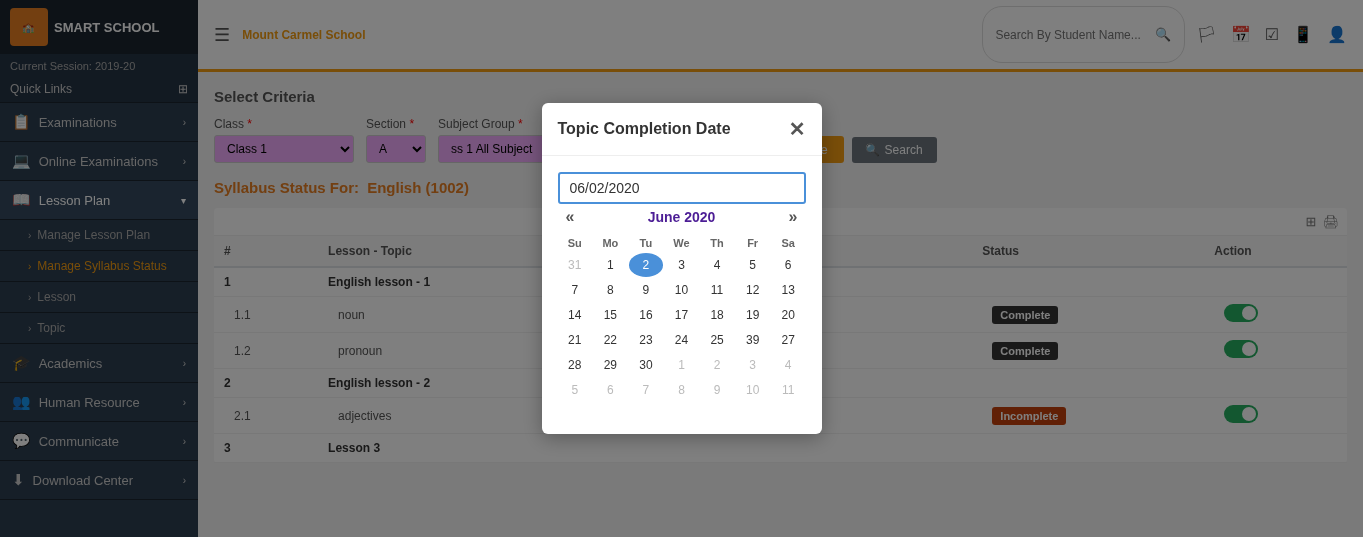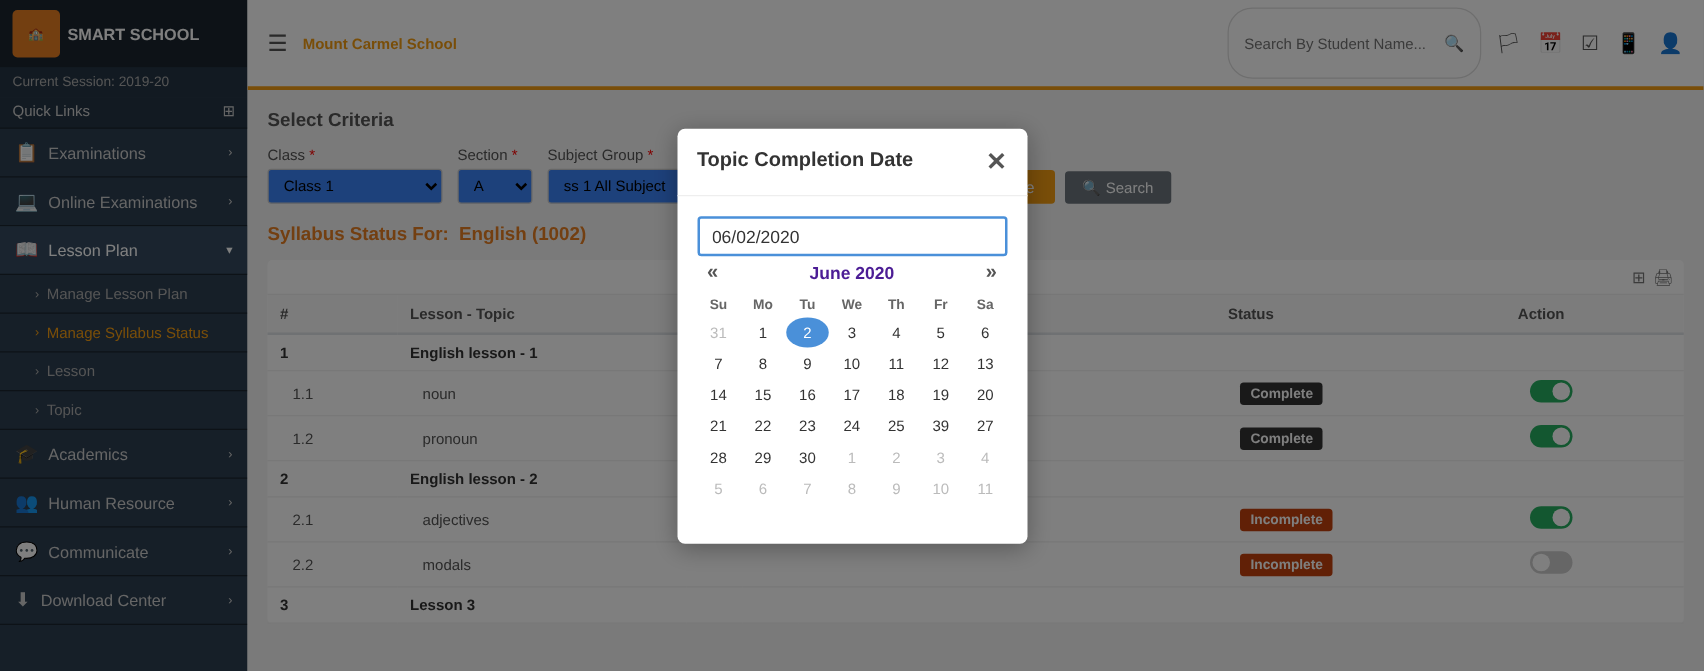--- a/index.html
+++ b/index.html
@@ -110,21 +110,21 @@
     .topbar-icon { font-size: 16px; color: #555; cursor: pointer; }
 
     .content { padding: 16px; flex: 1; }
     .criteria-header { font-size: 15px; font-weight: 600; color: #555; margin-bottom: 12px; }
     .criteria-row { display: flex; gap: 12px; align-items: flex-end; margin-bottom: 16px; }
     .field-group { display: flex; flex-direction: column; gap: 4px; }
     .field-label { font-size: 12px; color: #555; }
     .field-label .required { color: red; }
     .field-select {
       border: 1px solid #ccc; border-radius: 3px; padding: 5px 8px;
-      font-size: 12px; background: #3b82f6; min-width: 140px;
+      font-size: 12px; background: #f0abfc; min-width: 140px;
     }
     .btn-save {
       background: #f39c12; color: white; border: none;
       padding: 6px 16px; border-radius: 3px; cursor: pointer; font-size: 13px;
     }
     .btn-search {
       background: #6c757d; color: white; border: none;
       padding: 6px 14px; border-radius: 3px; cursor: pointer; font-size: 12px;
       display: flex; align-items: center; gap: 4px;
     }
@@ -402,27 +402,20 @@
             <td></td>
             <td></td>
           </tr>
           <tr class="topic-row">
             <td>2.1</td>
             <td colspan="3">adjectives</td>
             <td></td>
             <td><span class="status-badge incomplete">Incomplete</span></td>
             <td><span class="toggle-on"></span></td>
           </tr>
-          <tr class="topic-row">
-            <td>2.2</td>
-            <td colspan="3">modals</td>
-            <td></td>
-            <td><span class="status-badge incomplete">Incomplete</span></td>
-            <td><span class="toggle-off"></span></td>
-          </tr>
 
           <tr class="lesson-row">
             <td>3</td>
             <td colspan="3">Lesson 3</td>
             <td></td>
             <td></td>
             <td></td>
           </tr>
         </tbody>
       </table>

